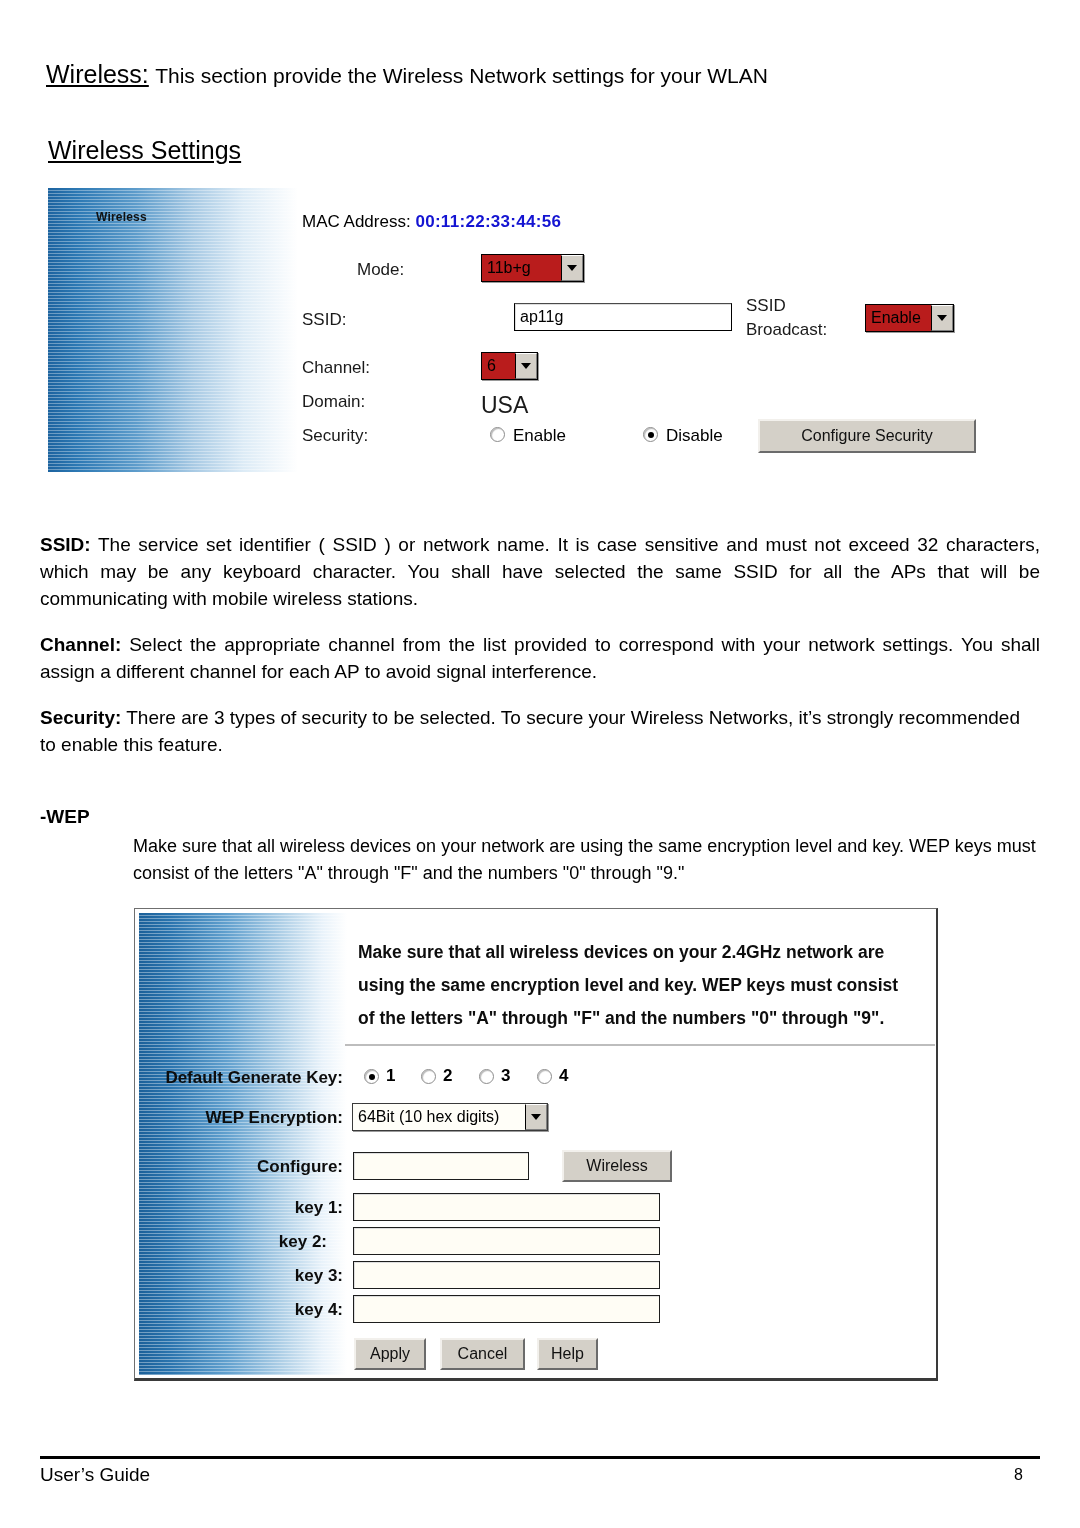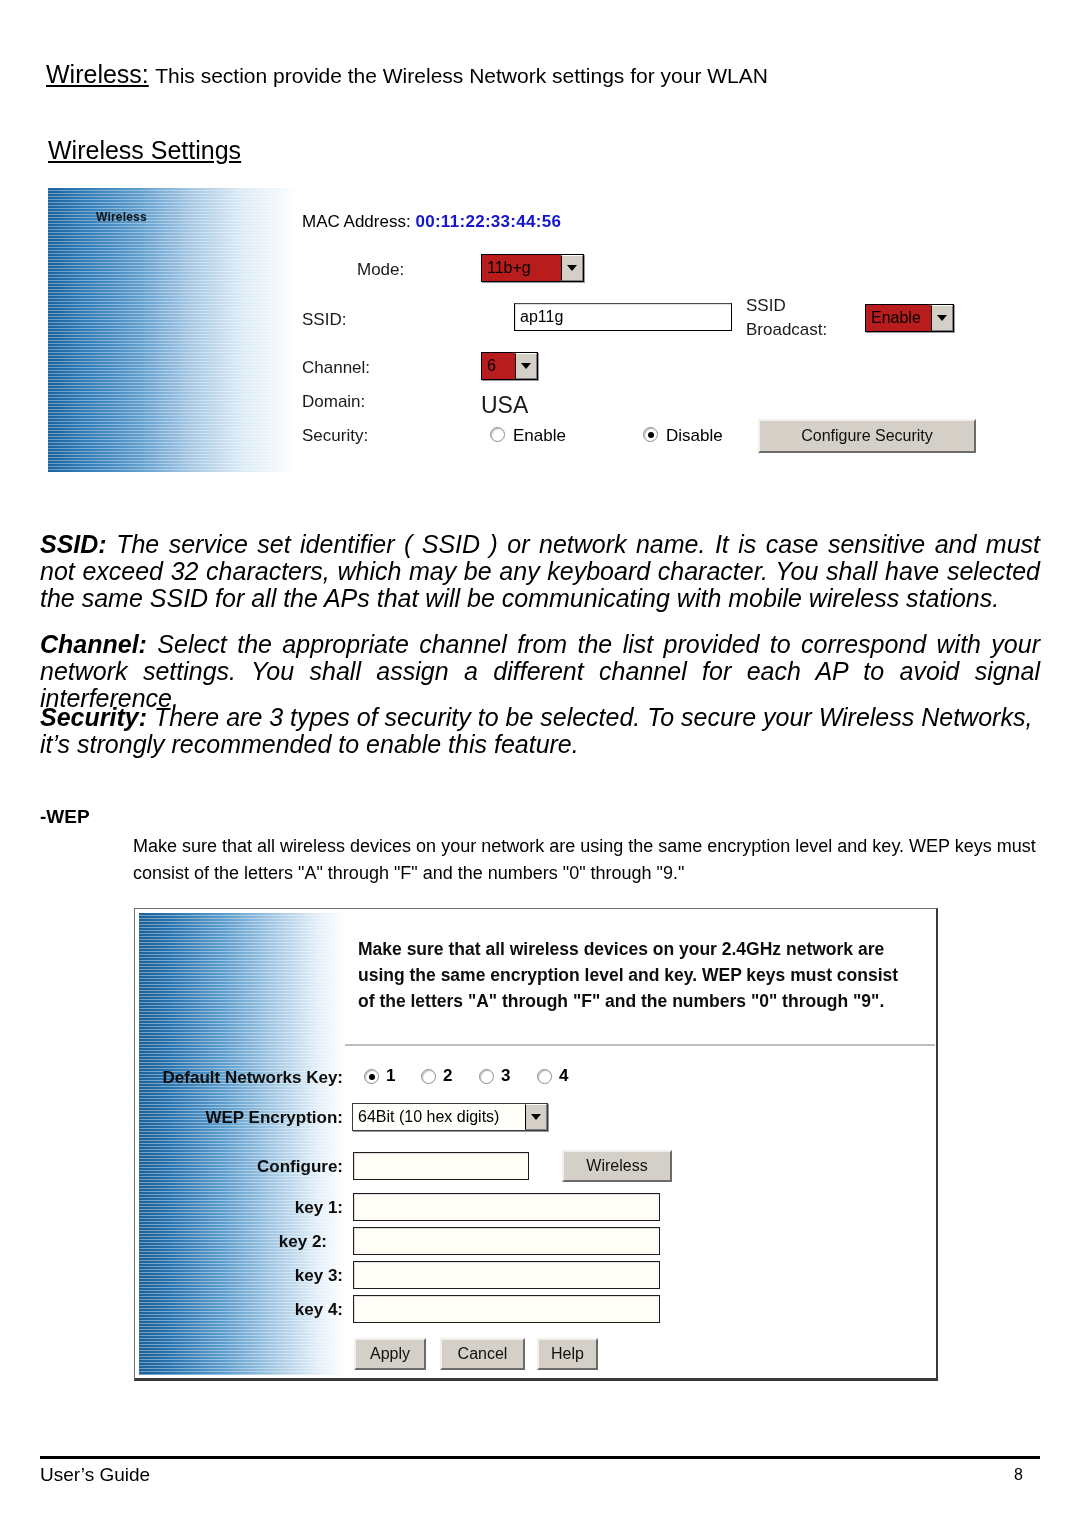--- a/index.html
+++ b/index.html
@@ -182,24 +182,23 @@
     position: absolute;
     font-size: 17px;
     white-space: nowrap;
   }
 
   
   .para {
     position: absolute;
     left: 40px;
     width: 1000px;
-    font-size: 25px;
+    font-size: 19px;
     line-height: 27px;
     text-align: justify;
-    font-style: italic;
   }
   .para b { font-weight: bold; }
   .para.nj { text-align: left; }
 
   .wep-head {
     position: absolute;
     left: 40px;
     font-size: 19px;
     font-weight: bold;
   }
@@ -243,21 +242,21 @@
         #e8f2fa 88%,
         #ffffff 100%);
   }
   .wep-note {
     position: absolute;
     left: 358px;
     top: 936px;
     width: 560px;
     font-size: 17.5px;
     font-weight: bold;
-    line-height: 26px;
+    line-height: 33px;
     color: #0d0d0d;
   }
   .wep-divider {
     position: absolute;
     left: 345px;
     top: 1044px;
     width: 590px;
     height: 2px;
     background: #bdbdbd;
   }
@@ -367,21 +366,21 @@
 <div class="wep-head" style="top:806px;">-WEP</div>
 <div class="wep-body" style="top:833px;">Make sure that all wireless devices on your network are using the same encryption level and key. WEP keys must consist of the letters "A" through "F" and the numbers "0" through "9."</div>
 
 <div class="wep-panel">
   <div class="wep-grad"></div>
 </div>
 
 <div class="wep-note">Make sure that all wireless devices on your 2.4GHz network are using the same encryption level and key. WEP keys must consist of the letters "A" through "F" and the numbers "0" through "9".</div>
 <div class="wep-divider"></div>
 
-<div class="wep-lbl" style="left:150px; top:1068px; width:193px;">Default Networks Key:</div>
+<div class="wep-lbl" style="left:150px; top:1068px; width:193px;">Default Generate Key:</div>
 <span class="radio on" style="left:364px; top:1069px;"></span>
 <span class="radio-lbl" style="left:386px; top:1066px; font-weight:bold;">1</span>
 <span class="radio" style="left:421px; top:1069px;"></span>
 <span class="radio-lbl" style="left:443px; top:1066px; font-weight:bold;">2</span>
 <span class="radio" style="left:479px; top:1069px;"></span>
 <span class="radio-lbl" style="left:501px; top:1066px; font-weight:bold;">3</span>
 <span class="radio" style="left:537px; top:1069px;"></span>
 <span class="radio-lbl" style="left:559px; top:1066px; font-weight:bold;">4</span>
 
 <div class="wep-lbl" style="left:150px; top:1108px; width:193px;">WEP Encryption:</div>

